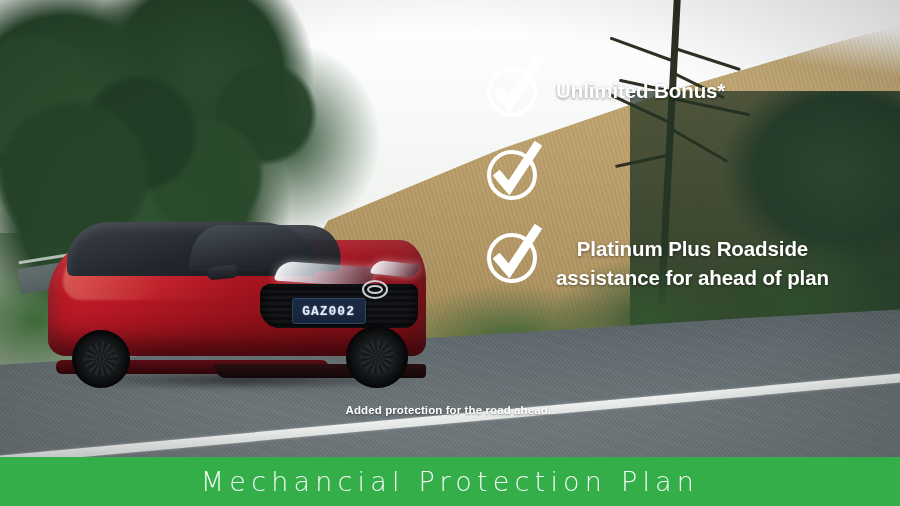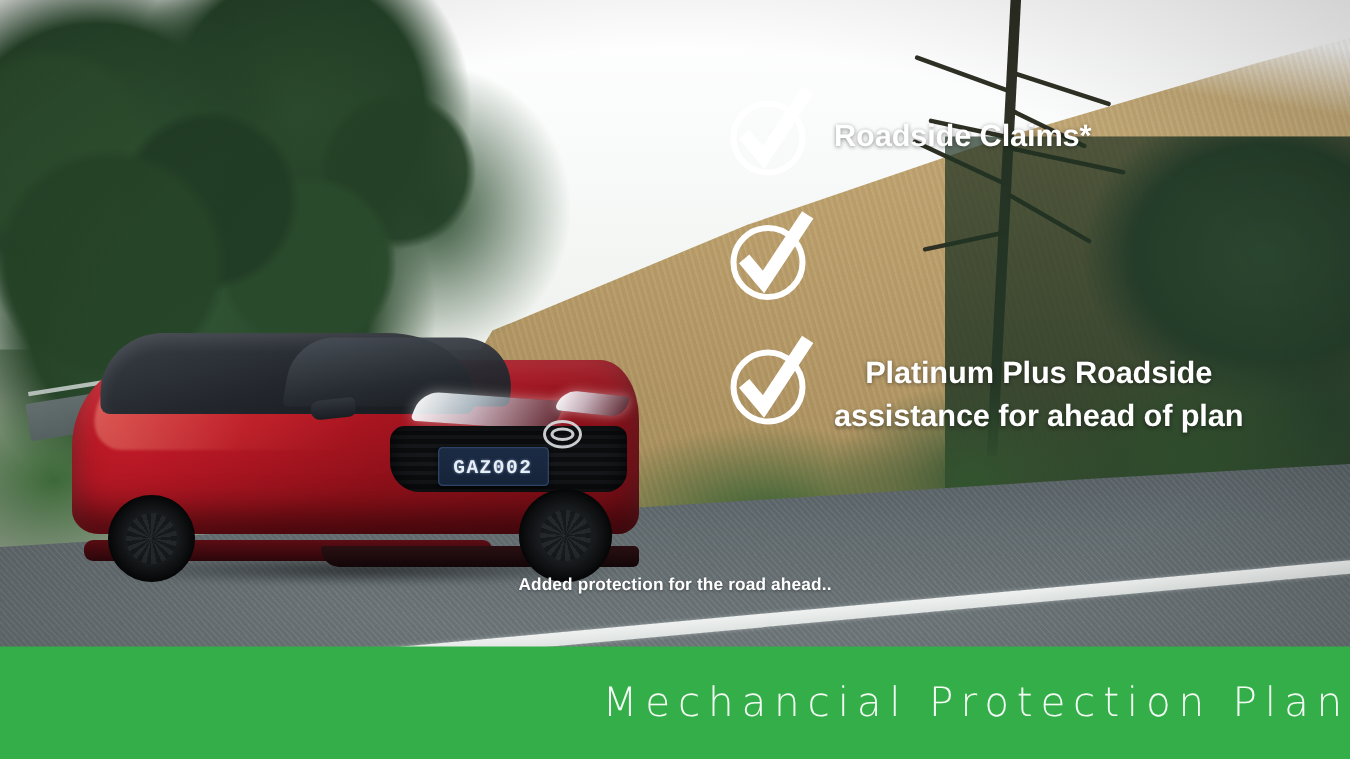--- a/index.html
+++ b/index.html
@@ -387,41 +387,41 @@
     letter-spacing: -0.1px;
     padding-top: 10px;
     text-shadow: 0 1px 3px rgba(0,0,0,0.45);
   }
   .bullet.two-line .bullet-text { padding-top: 2px; text-align: center; }
 
   
   .caption {
     position: absolute;
     left: 0;
-    top: 384px;
+    top: 404px;
     width: 900px;
     text-align: center;
     color: #ffffff;
     font-size: 11.5px;
     font-weight: 700;
     letter-spacing: 0.1px;
     text-shadow: 0 1px 2px rgba(0,0,0,0.4);
   }
 
   
   .footer-banner {
     position: absolute;
     left: 0;
     bottom: 0;
     width: 900px;
-    height: 75px;
+    height: 49px;
     background: #34ae48;
     display: flex;
     align-items: center;
-    justify-content: flex-end;
+    justify-content: center;
   }
   .footer-title {
     color: #f2fbf3;
     font-size: 27px;
     font-weight: 300;
     letter-spacing: 5.2px;
     font-family: "DejaVu Sans", sans-serif;
     white-space: nowrap;
   }
 </style>
@@ -490,21 +490,21 @@
 
   <div class="bullets">
 
     <div class="bullet">
       <div class="check-icon">
         <svg width="58" height="58" viewBox="0 0 58 58" fill="none">
           <circle cx="28" cy="31" r="23" stroke="#ffffff" stroke-width="4"></circle>
           <path d="M15 32 L25 44 L52 3" stroke="#ffffff" stroke-width="9" stroke-linecap="square" stroke-linejoin="miter" fill="none"></path>
         </svg>
       </div>
-      <div class="bullet-text">Roadside Claims*</div>
+      <div class="bullet-text">Unlimited Bonus*</div>
     </div>
 
     <div class="bullet">
       <div class="check-icon">
         <svg width="58" height="58" viewBox="0 0 58 58" fill="none">
           <circle cx="28" cy="31" r="23" stroke="#ffffff" stroke-width="4"></circle>
           <path d="M15 32 L25 44 L52 3" stroke="#ffffff" stroke-width="9" stroke-linecap="square" stroke-linejoin="miter" fill="none"></path>
         </svg>
       </div>
     </div>

